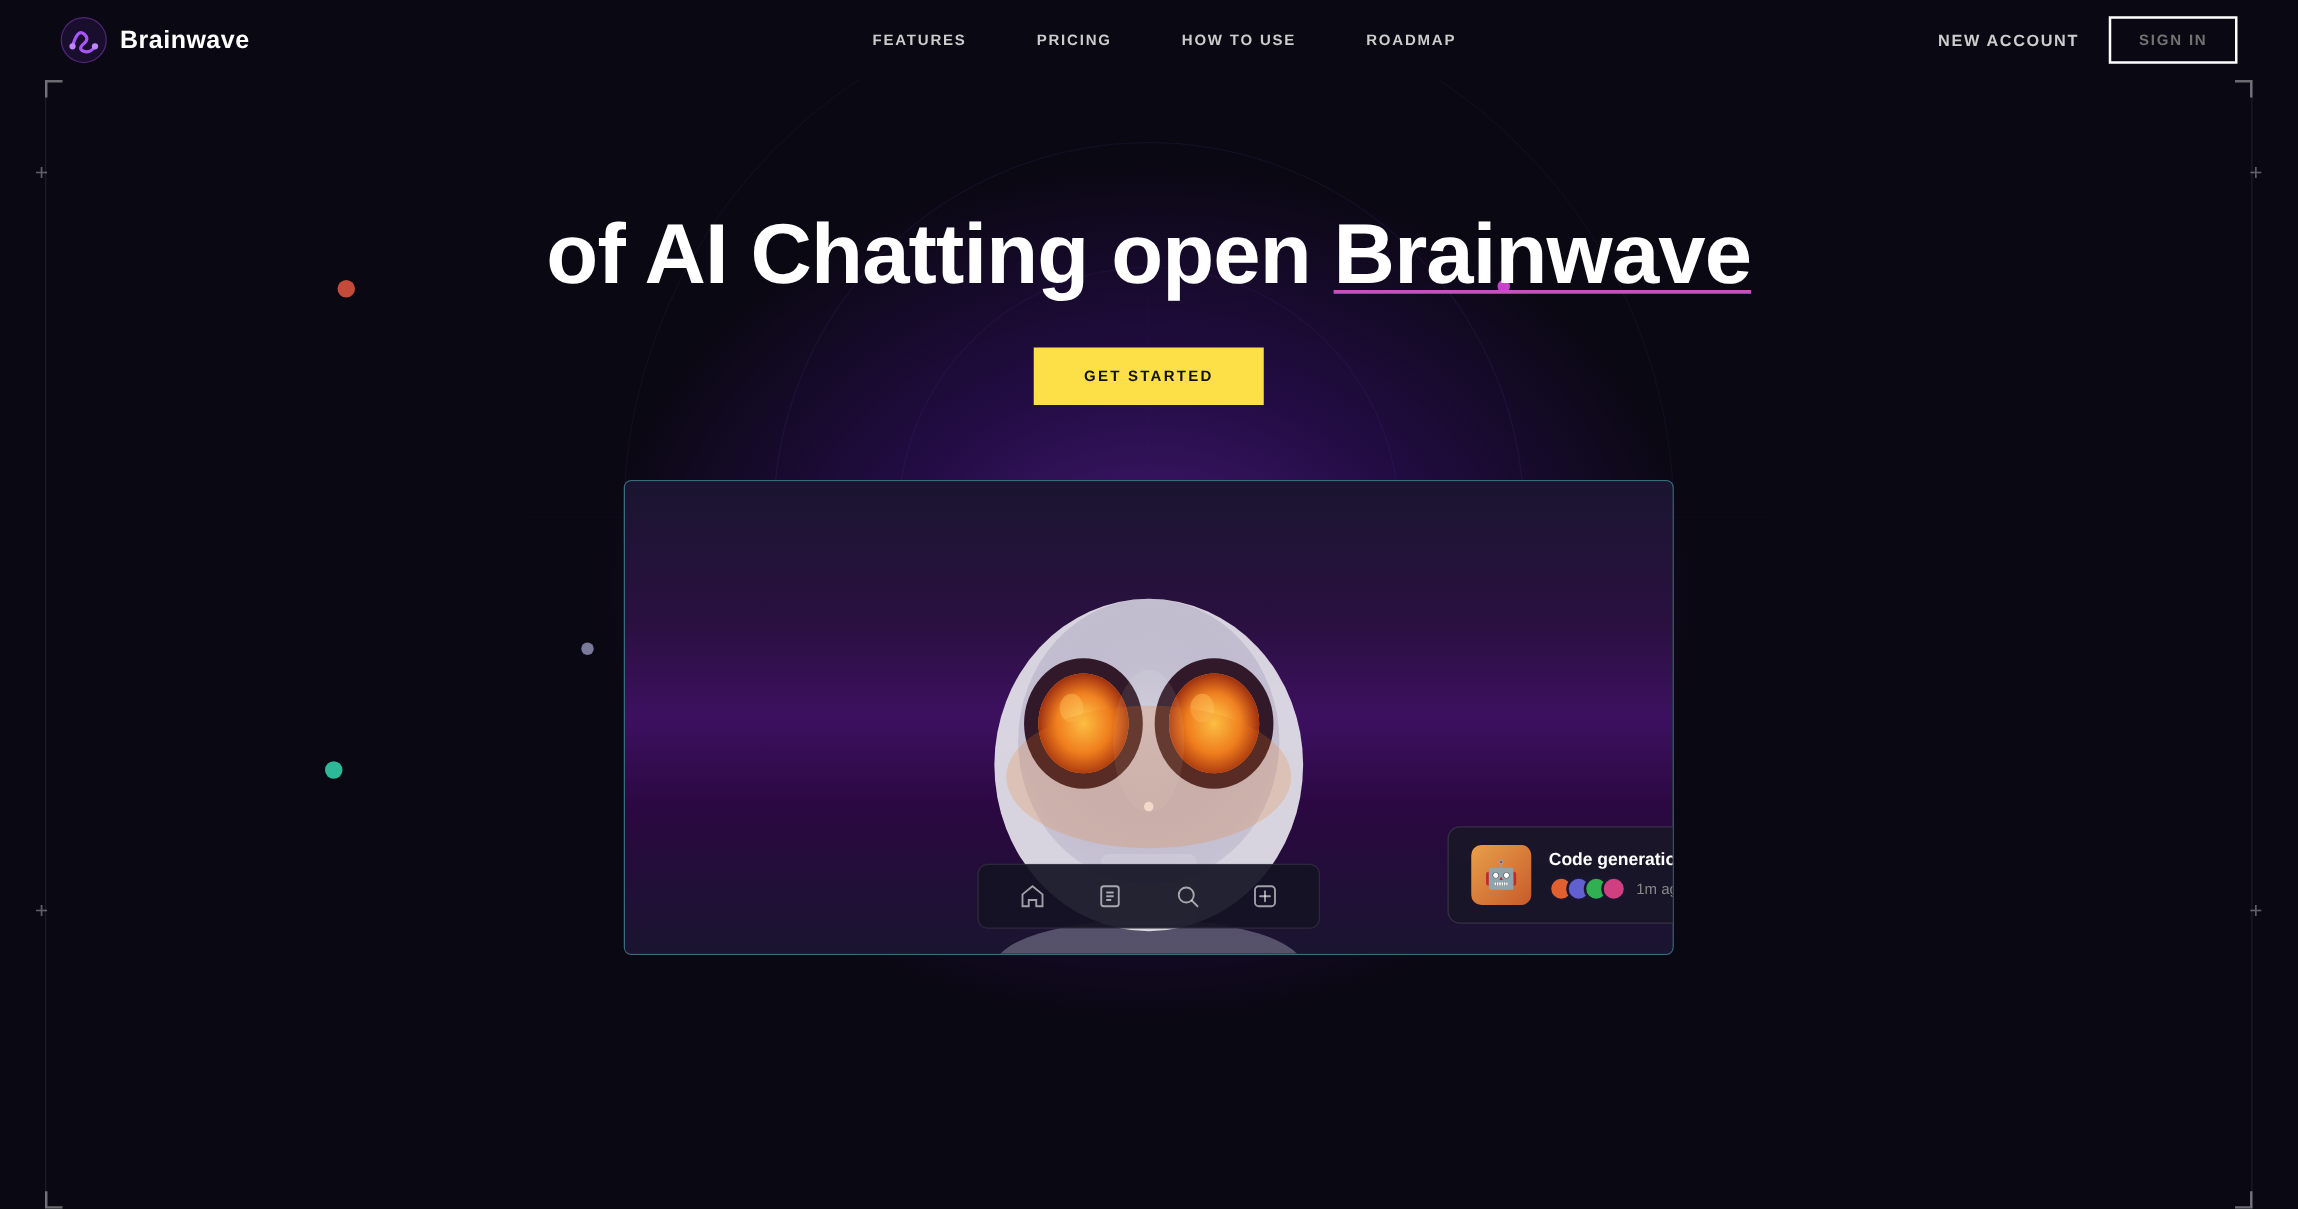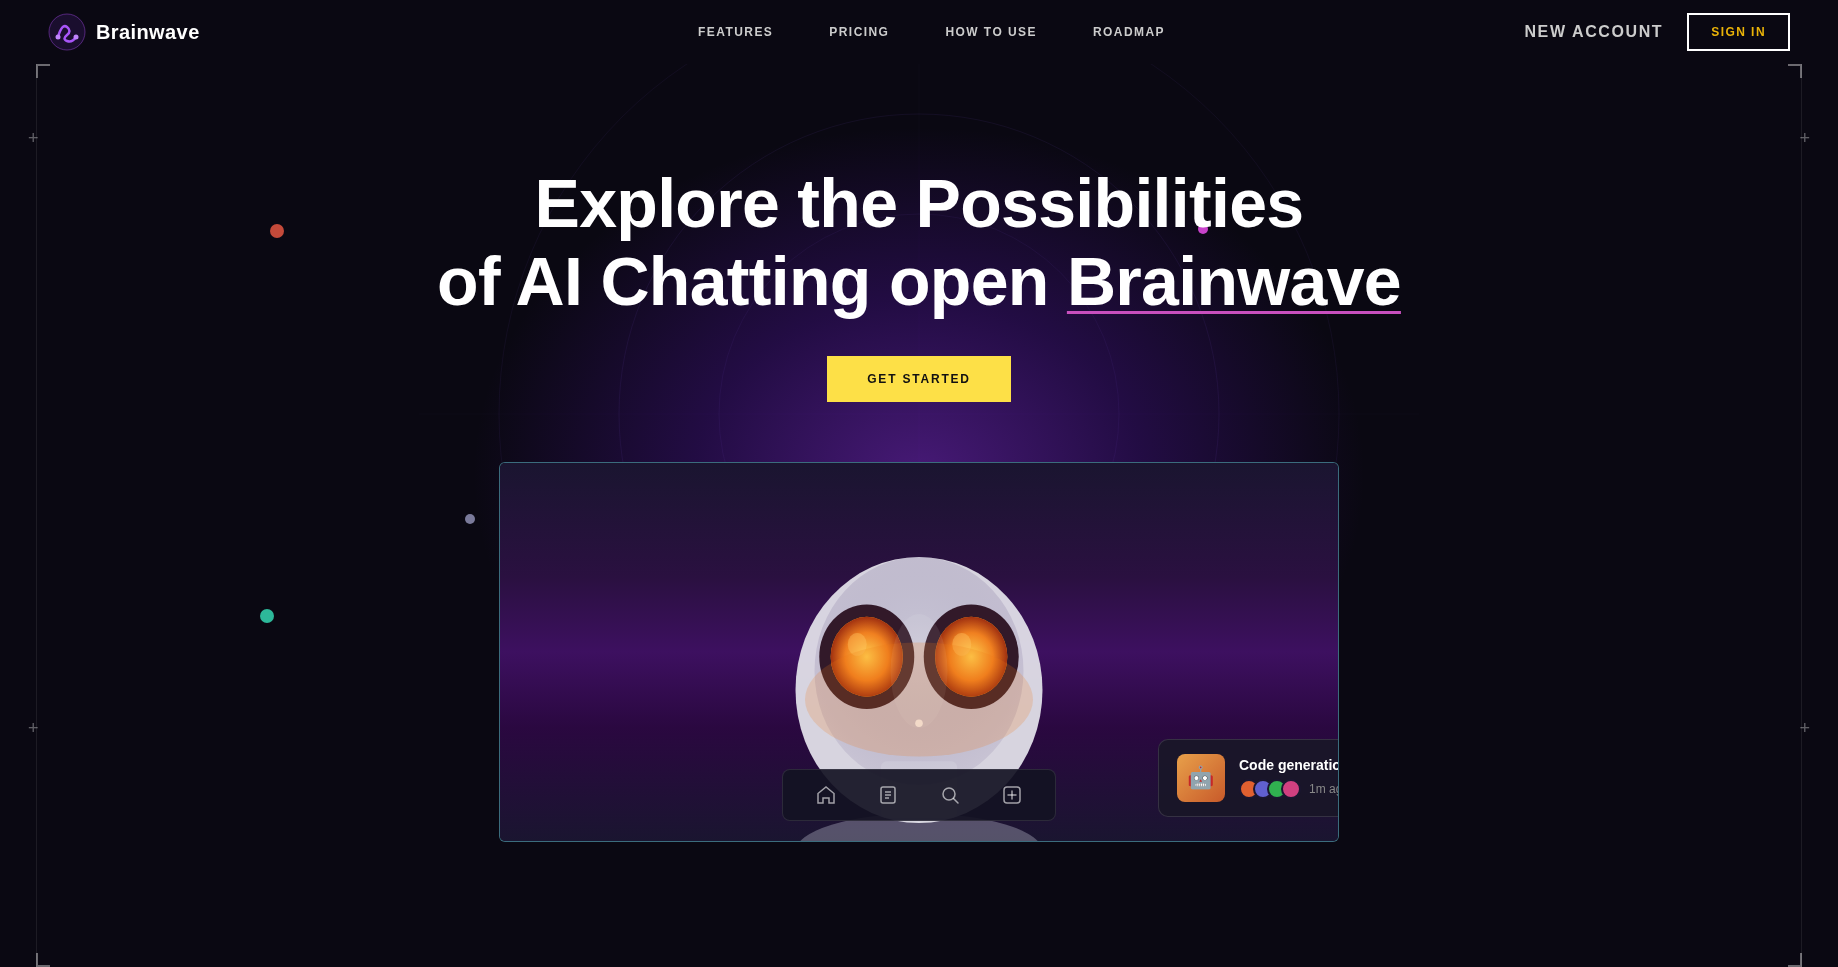--- a/index.html
+++ b/index.html
@@ -63,34 +63,34 @@
       cursor: pointer;
     }
 
     .nav-right {
       display: flex;
       align-items: center;
       gap: 24px;
     }
 
     .nav-new-account {
-      font-size: 16px;
+      font-size: 13px;
       font-weight: 600;
       letter-spacing: 0.1em;
       color: #ccc;
       text-transform: uppercase;
       cursor: pointer;
       margin-left: 19px;
     }
 
     .nav-sign-in {
       font-size: 12px;
       font-weight: 700;
       letter-spacing: 0.12em;
-      color: #eab308;
+      color: #737373;
       text-transform: uppercase;
       border: 2px solid #fff;
       padding: 10px 22px;
       background: transparent;
       cursor: pointer;
     }
 
     
     .hero {
       position: relative;
@@ -401,21 +401,20 @@
   <svg class="bg-circles" width="1000" height="700" viewBox="0 0 1000 700">
     <circle cx="500" cy="350" r="300" stroke="rgba(150,100,255,0.5)" stroke-width="1" fill="none"></circle>
     <circle cx="500" cy="350" r="420" stroke="rgba(150,100,255,0.4)" stroke-width="1" fill="none"></circle>
     <circle cx="500" cy="350" r="200" stroke="rgba(150,100,255,0.4)" stroke-width="1" fill="none"></circle>
     <line x1="500" y1="0" x2="500" y2="700" stroke="rgba(150,100,255,0.15)" stroke-width="1"></line>
     <line x1="0" y1="350" x2="1000" y2="350" stroke="rgba(150,100,255,0.15)" stroke-width="1"></line>
   </svg>
 
   <div class="hero-content">
     <h1 class="hero-title">
-      <span>Explore the Possibilities</span>
       <span class="hero-title-line2">
         <span>of AI Chatting open</span>
         <span class="hero-brand">Brainwave</span>
       </span>
     </h1>
     <button class="get-started-btn">GET STARTED</button>
   </div>
 
   <div class="preview-container">
     <div class="robot-area">

